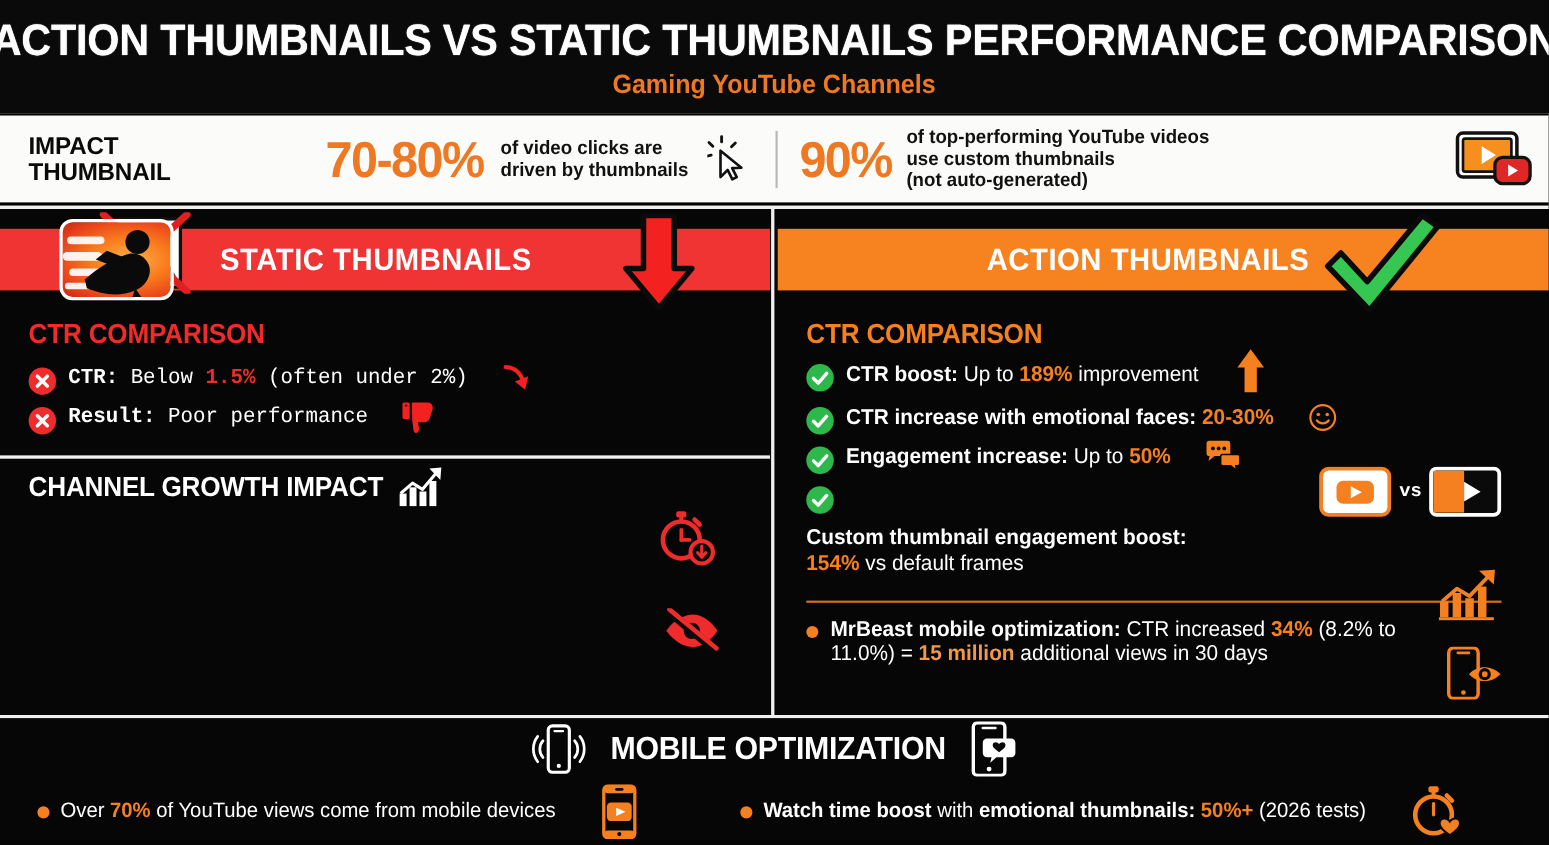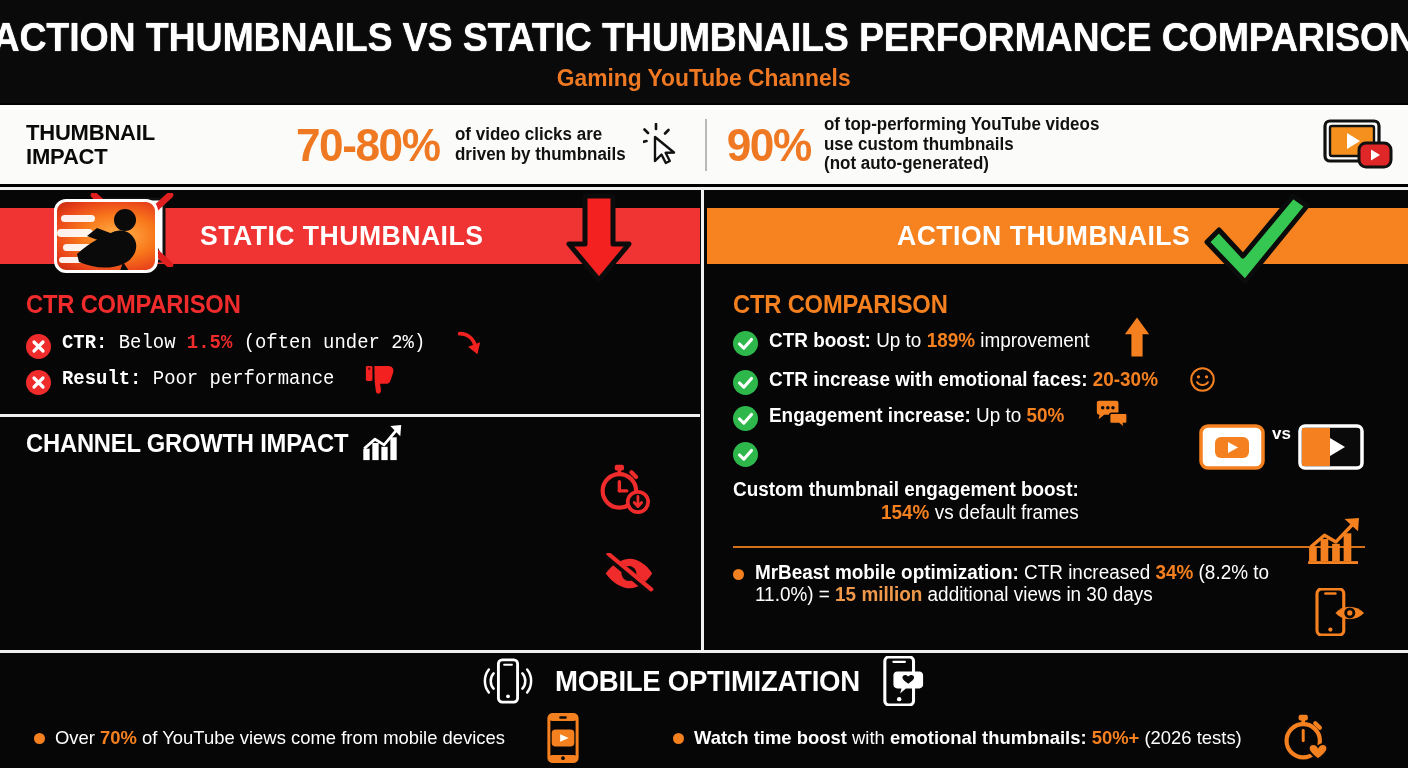--- a/index.html
+++ b/index.html
@@ -117,22 +117,22 @@
 
 <div class="page">
 
   <div class="hdr">
     <div class="hdr-title">ACTION THUMBNAILS VS STATIC THUMBNAILS PERFORMANCE COMPARISON</div>
     <div class="hdr-sub">Gaming YouTube Channels</div>
   </div>
 
   <div class="impact">
     <div class="impact-label">
+      <div>IMPACT</div>
       <div>THUMBNAIL</div>
-      <div>IMPACT</div>
     </div>
 
     <div class="impact-cell" style="margin-left:62px;">
       <div class="big-pct">70-80%</div>
       <div class="impact-txt">
         <div>of video clicks are</div>
         <div>driven by thumbnails</div>
       </div>
       <span class="cursor-ico">
         <svg viewBox="0 0 44 44" width="44" height="44">
@@ -309,21 +309,21 @@
           <line x1="7" y1="1" x2="53" y2="39" stroke="#f02b2b" stroke-width="4.5" stroke-linecap="round"></line>
         </svg>
       </span>
     </div>
   </div>
 
   <div class="colR">
     <div style="padding:14px 0 0 26px;position:relative;">
       <div class="sec-head orange">CTR COMPARISON</div>
 
-      <ul class="items" style="margin-top:10px;text-align:right;">
+      <ul class="items" style="margin-top:10px;">
         <li class="item">
           <span class="circ ck ico-slot">
             <svg viewBox="0 0 25 25" width="25" height="25">
               <path d="M6.5 13 L10.8 17.2 L18.5 8.4" stroke="#fff" stroke-width="3.1" fill="none" stroke-linecap="round" stroke-linejoin="round"></path>
             </svg>
           </span>
           <span class="txt">
             <b>CTR boost:</b> Up to <span class="o">189%</span> improvement
           </span>
           <span style="margin-left:12px;margin-top:-14px;">
@@ -377,21 +377,21 @@
             <svg viewBox="0 0 25 25" width="25" height="25">
               <path d="M6.5 13 L10.8 17.2 L18.5 8.4" stroke="#fff" stroke-width="3.1" fill="none" stroke-linecap="round" stroke-linejoin="round"></path>
             </svg>
           </span>
           <span class="txt">
             <b>Custom thumbnail engagement boost:</b><br><span class="o">154%</span> vs default frames
           </span>
         </li>
       </ul>
 
-      <span class="float-ico" style="left:492px;top:148px;display:flex;gap:7px;">
+      <span class="float-ico" style="left:492px;top:148px;display:flex;align-items:center;gap:7px;font-family:Liberation Mono, monospace;">
         <span>
           <svg viewBox="0 0 66 46" width="66" height="46">
             <rect x="2" y="2" width="62" height="42" rx="7" fill="#fff" stroke="#f5801f" stroke-width="3.5"></rect>
             <rect x="16" y="13" width="34" height="21" rx="6" fill="#f5801f"></rect>
             <path d="M29 18 L39 23.5 L29 29 Z" fill="#fff"></path>
           </svg>
         </span>
         <span style="color:#fff;font-weight:bold;font-size:17px;">vs</span>
         <span>
           <svg viewBox="0 0 66 46" width="66" height="46">

